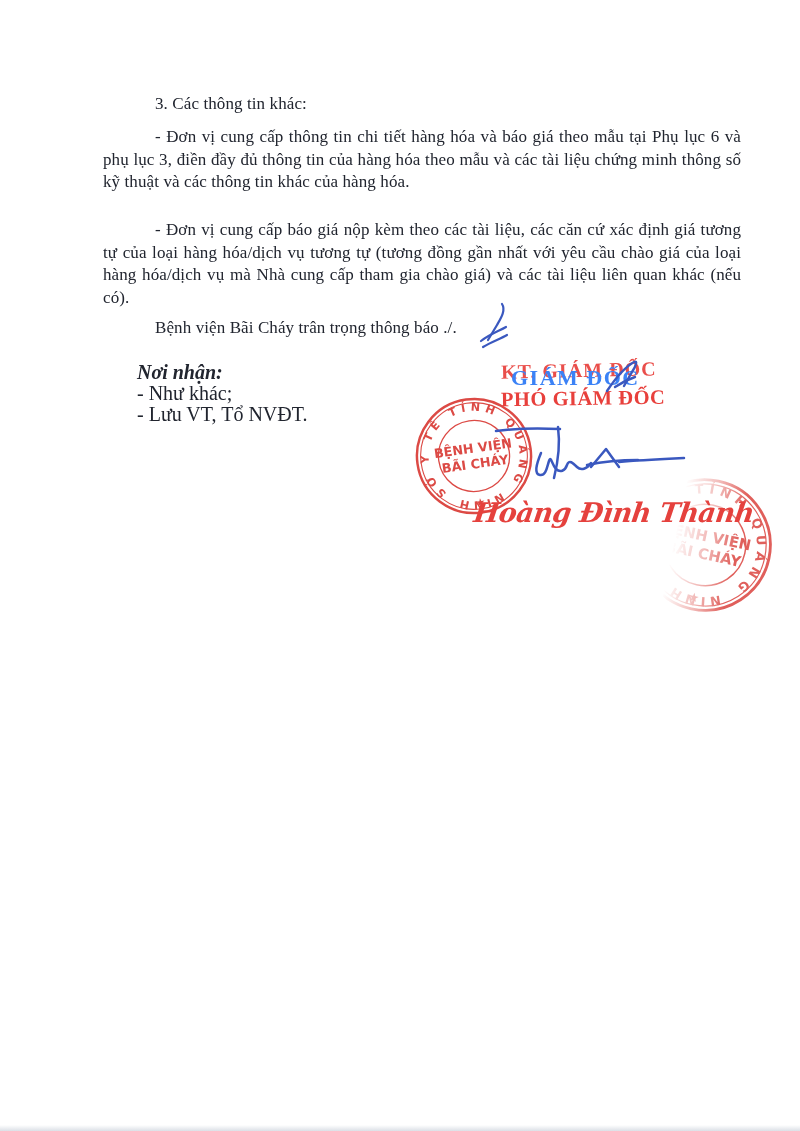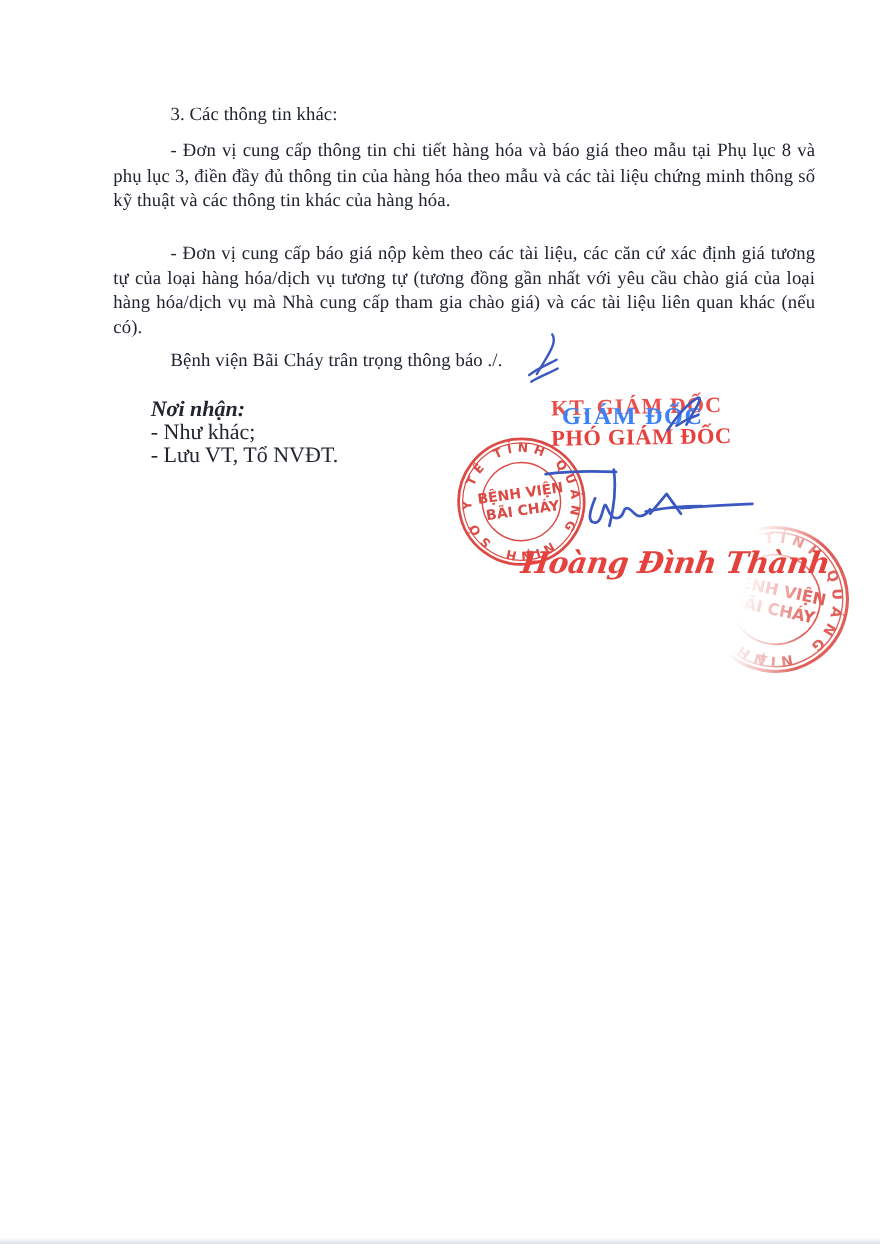--- a/index.html
+++ b/index.html
@@ -68,21 +68,21 @@
   }
   .seal svg{width:100%;height:100%;}
   .bluesig{position:absolute;z-index:5;}
 </style>
 </head>
 <body>
 
 <div class="page">
 
   <div class="textblock heading">3. Các thông tin khác:</div>
-  <div class="textblock para1">- Đơn vị cung cấp thông tin chi tiết hàng hóa và báo giá theo mẫu tại Phụ lục 8 và phụ lục 3, điền đầy đủ thông tin của hàng hóa theo mẫu và các tài liệu chứng minh thông số kỹ thuật và các thông tin khác của hàng hóa.</div>
+  <div class="textblock para1">- Đơn vị cung cấp thông tin chi tiết hàng hóa và báo giá theo mẫu tại Phụ lục 6 và phụ lục 3, điền đầy đủ thông tin của hàng hóa theo mẫu và các tài liệu chứng minh thông số kỹ thuật và các thông tin khác của hàng hóa.</div>
   <div class="textblock closing">Bệnh viện Bãi Cháy trân trọng thông báo ./.</div>
   <div class="textblock para3">- Đơn vị cung cấp báo giá nộp kèm theo các tài liệu, các căn cứ xác định giá tương tự của loại hàng hóa/dịch vụ tương tự (tương đồng gần nhất với yêu cầu chào giá của loại hàng hóa/dịch vụ mà Nhà cung cấp tham gia chào giá) và các tài liệu liên quan khác (nếu có).</div>
 
   <div class="recipients">
     <div class="label">Nơi nhận:</div>
     <div>- Như khác;</div>
     <div>- Lưu VT, Tổ NVĐT.</div>
   </div>
 
   <div class="stamp-line1">KT. GIÁM ĐỐC</div>

